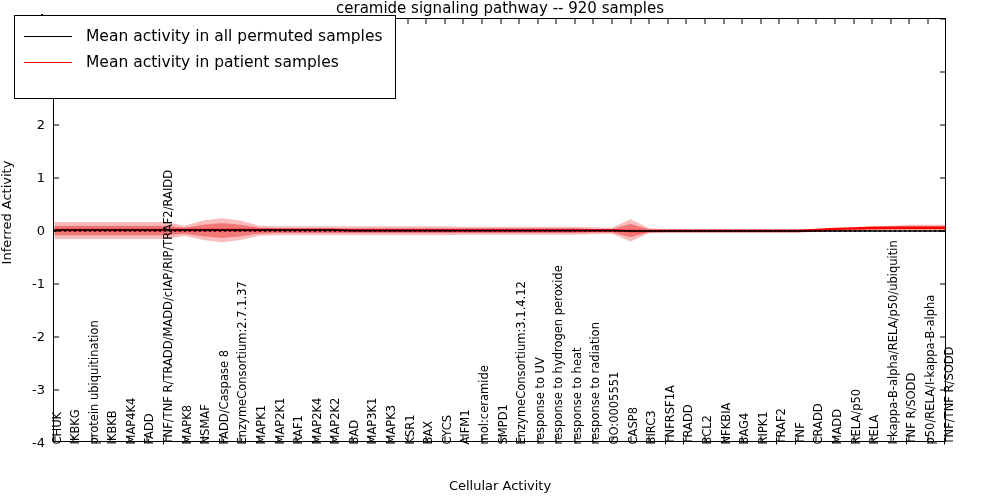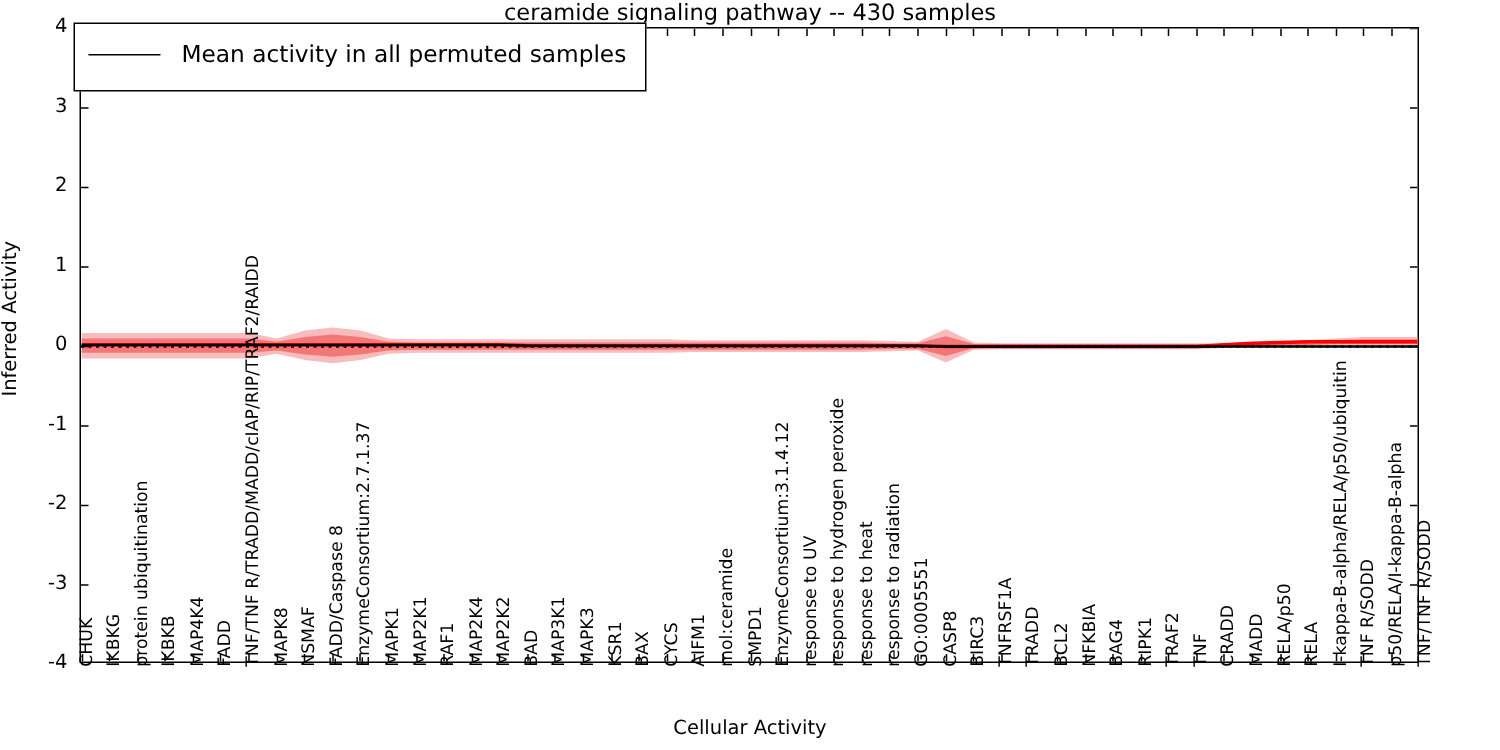--- a/index.html
+++ b/index.html
@@ -34,34 +34,34 @@
                pointer-events:none;}
   .xlab{position:absolute;bottom:-4px;transform-origin:left bottom;
         transform:rotate(-90deg) translateY(50%);
         white-space:nowrap;font-size:11.5px;line-height:11.5px;}
   #xlabel{position:absolute;left:0;top:478px;width:1000px;text-align:center;
           font-size:13px;}
 
   
   #legend{position:absolute;left:14px;top:15px;
           border:1.1px solid #000;background:#fff;
-          padding:7px 12px 11px 9px;margin-left:35px;}
+          padding:7px 12px 23px 9px;}
   .lg-row{display:flex;align-items:center;height:26px;}
   .lg-line{width:48px;height:0;margin-right:14px;}
   .lg-txt{font-size:15.5px;white-space:nowrap;}
 
   
   #bands{position:absolute;left:0;top:0;width:893px;height:424px;}
 </style>
 </head>
 <body>
 
 <div id="fig">
 
-  <div id="title">ceramide signaling pathway -- 430 samples</div>
+  <div id="title">ceramide signaling pathway -- 920 samples</div>
 
   <div id="ylabel">
     <span>Inferred Activity</span>
   </div>
 
   <div id="plot">
     <svg id="bands" viewBox="0 0 893 424" preserveAspectRatio="none">
         <path d="M0.50 202.99 L19.08 202.99 L37.67 202.99 L56.25 202.99 L74.83 202.99 L93.42 202.99 L112.00 202.99 L130.58 206.70 L149.17 201.40 L167.75 199.28 L186.33 201.40 L204.92 206.70 L223.50 207.23 L242.08 207.23 L260.67 207.23 L279.25 207.23 L297.83 207.23 L316.42 207.23 L335.00 207.23 L353.58 207.23 L372.17 207.23 L390.75 207.23 L409.33 207.76 L427.92 207.76 L446.50 207.76 L465.08 207.76 L483.67 207.76 L502.25 207.76 L520.83 207.76 L539.42 208.29 L558.00 208.82 L576.58 200.34 L595.17 209.35 L613.75 209.88 L632.33 209.88 L650.92 209.88 L669.50 209.88 L688.08 209.88 L706.67 209.88 L725.25 209.88 L743.83 209.88 L762.42 209.88 L781.00 209.35 L799.58 208.82 L818.17 207.76 L836.75 206.70 L855.33 205.64 L873.92 205.64 L892.50 205.64 L892.50 210.94 L873.92 210.94 L855.33 210.94 L836.75 210.94 L818.17 211.47 L799.58 212.00 L781.00 212.53 L762.42 213.06 L743.83 213.59 L725.25 213.59 L706.67 213.59 L688.08 213.59 L669.50 213.59 L650.92 213.59 L632.33 213.59 L613.75 213.59 L595.17 214.12 L576.58 222.60 L558.00 214.65 L539.42 215.18 L520.83 215.71 L502.25 215.71 L483.67 215.71 L465.08 215.71 L446.50 215.71 L427.92 215.71 L409.33 215.71 L390.75 216.24 L372.17 216.24 L353.58 216.24 L335.00 216.24 L316.42 216.24 L297.83 216.24 L279.25 216.24 L260.67 216.24 L242.08 216.24 L223.50 216.24 L204.92 216.77 L186.33 221.01 L167.75 223.13 L149.17 221.01 L130.58 216.77 L112.00 219.95 L93.42 219.95 L74.83 219.95 L56.25 219.95 L37.67 219.95 L19.08 219.95 L0.50 219.95 Z" fill="#f7a6a6" fill-opacity="0.75" stroke="none"></path>
         <path d="M0.50 206.70 L19.08 206.70 L37.67 206.70 L56.25 206.70 L74.83 206.70 L93.42 206.70 L112.00 206.70 L130.58 208.82 L149.17 205.64 L167.75 204.05 L186.33 205.64 L204.92 208.82 L223.50 209.35 L242.08 209.35 L260.67 209.35 L279.25 209.35 L297.83 209.35 L316.42 209.35 L335.00 209.35 L353.58 209.35 L372.17 209.35 L390.75 209.35 L409.33 209.35 L427.92 209.35 L446.50 209.35 L465.08 209.35 L483.67 209.35 L502.25 209.35 L520.83 209.35 L539.42 209.88 L558.00 209.88 L576.58 205.11 L595.17 210.41 L613.75 210.41 L632.33 210.41 L650.92 210.41 L669.50 210.41 L688.08 210.41 L706.67 210.41 L725.25 210.41 L743.83 210.41 L762.42 210.41 L781.00 209.88 L799.58 209.35 L818.17 208.29 L836.75 207.76 L855.33 207.23 L873.92 207.23 L892.50 207.23 L892.50 210.41 L873.92 210.41 L855.33 210.41 L836.75 210.41 L818.17 210.94 L799.58 211.47 L781.00 212.00 L762.42 212.53 L743.83 213.06 L725.25 213.06 L706.67 213.06 L688.08 213.06 L669.50 213.06 L650.92 213.06 L632.33 213.06 L613.75 213.06 L595.17 213.06 L576.58 218.36 L558.00 213.59 L539.42 213.59 L520.83 214.12 L502.25 214.12 L483.67 214.12 L465.08 214.12 L446.50 214.12 L427.92 214.12 L409.33 214.12 L390.75 214.12 L372.17 214.12 L353.58 214.12 L335.00 214.12 L316.42 214.12 L297.83 214.12 L279.25 214.12 L260.67 214.12 L242.08 214.12 L223.50 214.12 L204.92 214.65 L186.33 217.30 L167.75 218.89 L149.17 217.30 L130.58 214.65 L112.00 216.24 L93.42 216.24 L74.83 216.24 L56.25 216.24 L37.67 216.24 L19.08 216.24 L0.50 216.24 Z" fill="#f06666" fill-opacity="0.8" stroke="none"></path>
         <path d="M0.50 210.94 L19.08 210.94 L37.67 210.94 L56.25 210.94 L74.83 210.94 L93.42 210.94 L112.00 210.94 L130.58 210.94 L149.17 210.94 L167.75 210.94 L186.33 210.94 L204.92 210.94 L223.50 210.94 L242.08 210.94 L260.67 210.94 L279.25 210.94 L297.83 211.47 L316.42 211.47 L335.00 211.47 L353.58 211.47 L372.17 211.47 L390.75 211.47 L409.33 211.47 L427.92 211.47 L446.50 211.47 L465.08 211.47 L483.67 211.47 L502.25 211.47 L520.83 211.47 L539.42 211.47 L558.00 211.47 L576.58 212.00 L595.17 212.00 L613.75 212.00 L632.33 212.00 L650.92 212.00 L669.50 212.00 L688.08 212.00 L706.67 212.00 L725.25 212.00 L743.83 212.00 L762.42 210.94 L781.00 209.88 L799.58 209.35 L818.17 208.82 L836.75 208.82 L855.33 208.82 L873.92 208.82 L892.50 208.82" fill="none" stroke="#ff0000" stroke-width="2.4"></path>
@@ -249,15 +249,19 @@
       <div class="xlab" style="left: 896.5px; bottom: 0px;">TNF/TNF R/SODD</div>
     </div>
 
   <div id="xlabel">Cellular Activity</div>
 
   <div id="legend">
     <div class="lg-row">
       <div class="lg-line" style="border-top:1.4px solid #000;"></div>
       <div class="lg-txt">Mean activity in all permuted samples</div>
     </div>
+    <div class="lg-row">
+      <div class="lg-line" style="border-top:1.4px solid #ff0000;"></div>
+      <div class="lg-txt">Mean activity in patient samples</div>
+    </div>
   </div>
 
 </div>
 
 </body></html>

